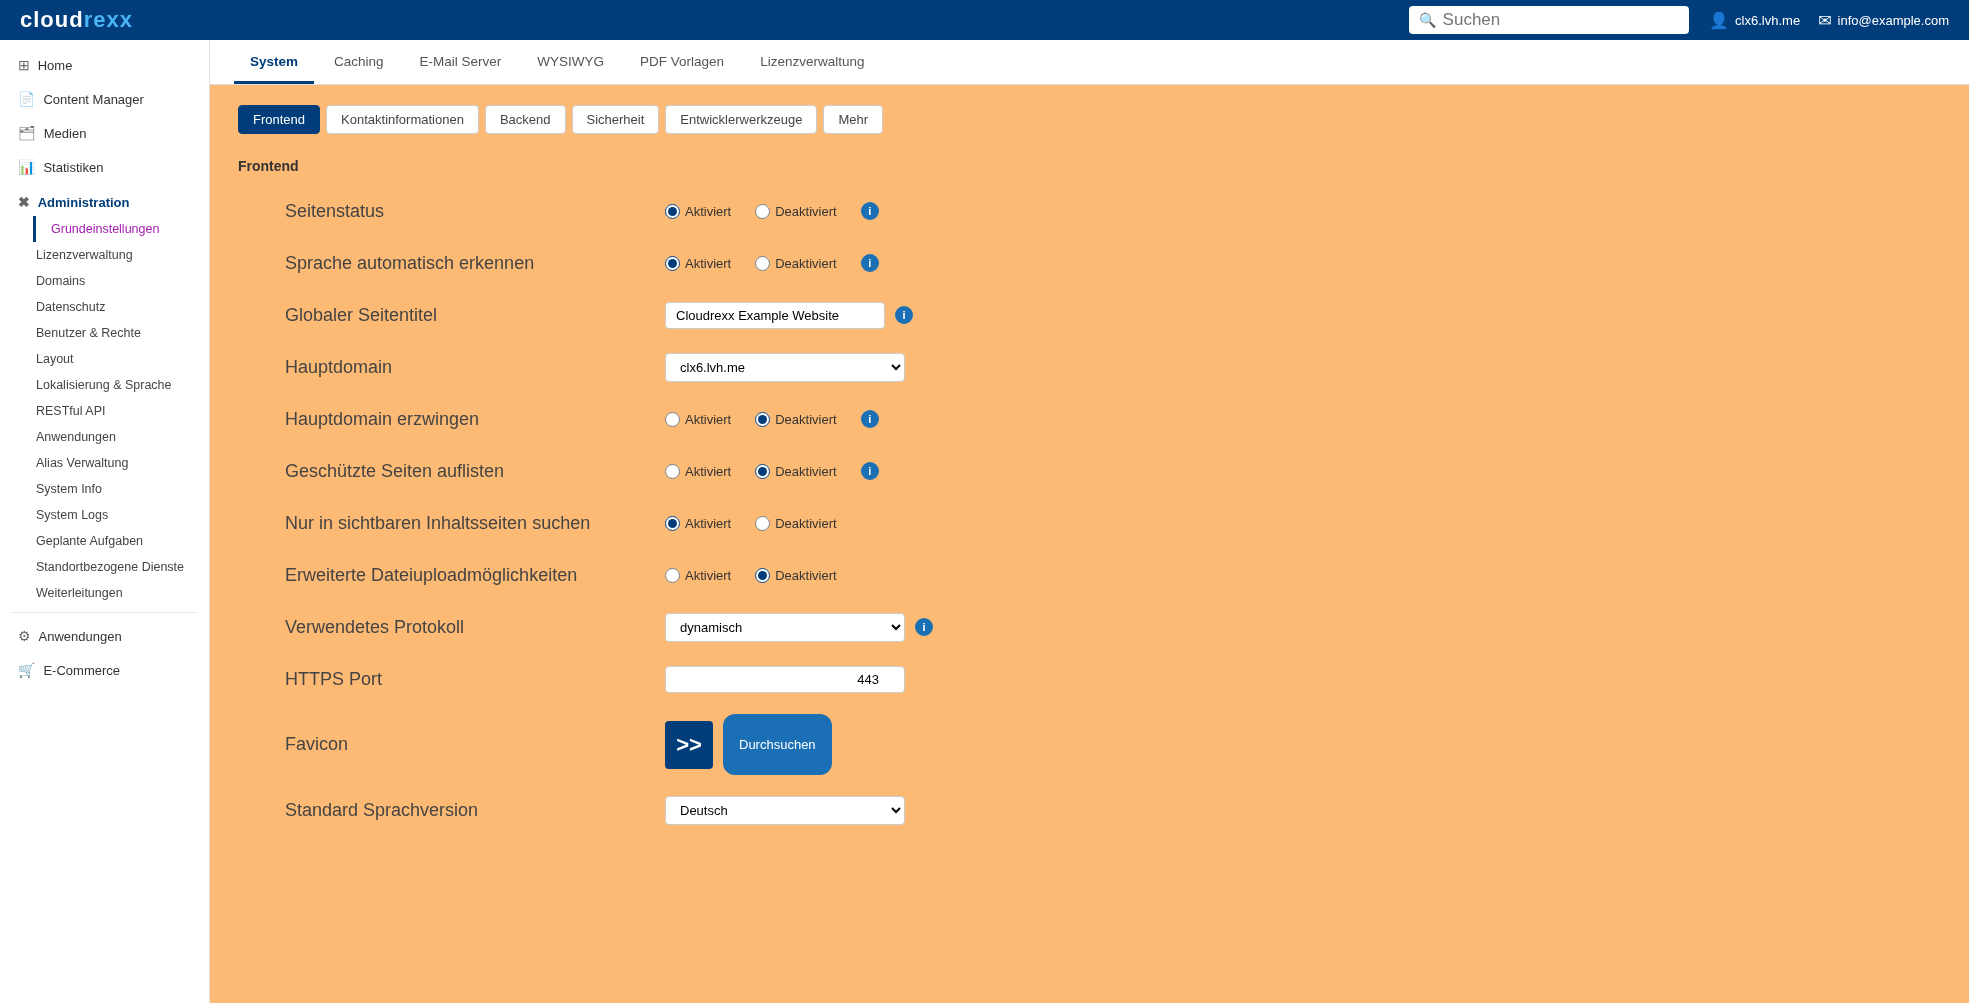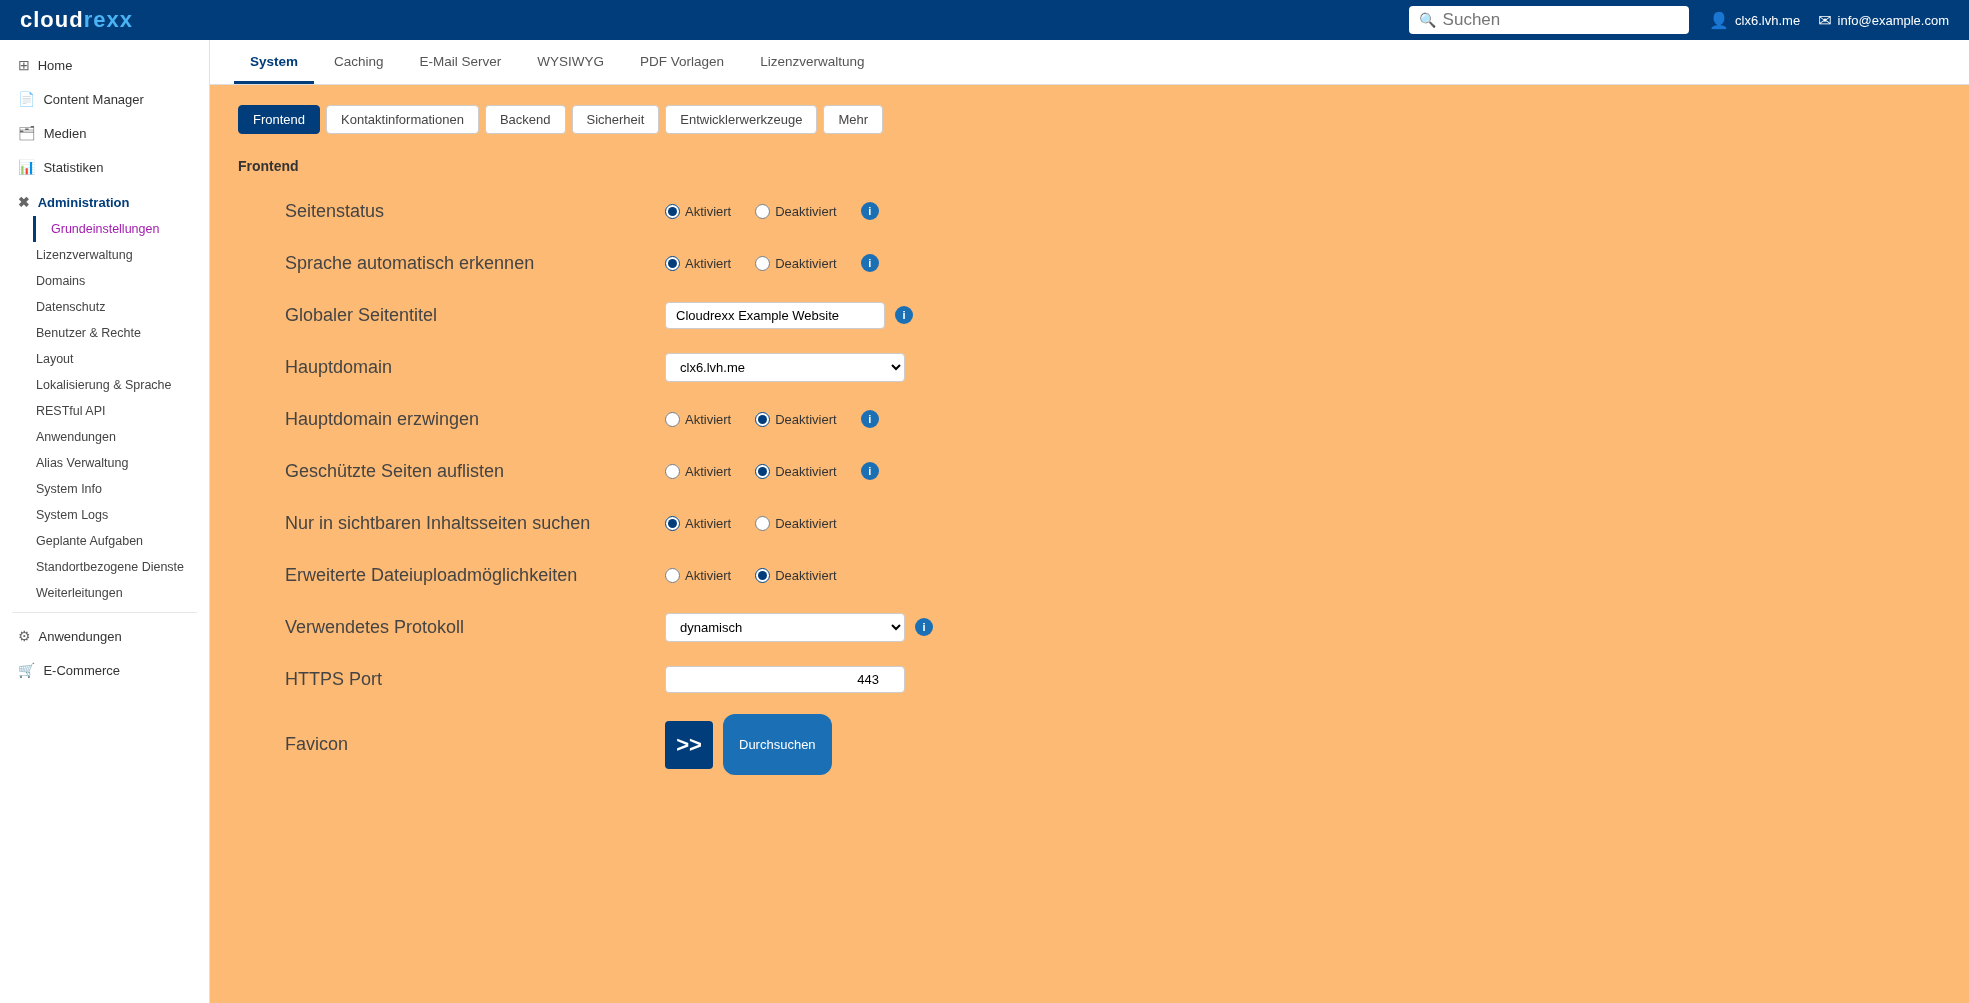--- a/index.html
+++ b/index.html
@@ -531,16 +531,26 @@
       <div class="form-row">
         <div class="form-label">Favicon</div>
         <div class="form-control favicon-area">
           <div class="favicon-preview">
             <span class="favicon-preview-inner">&gt;&gt;</span>
           </div>
           <button class="btn-browse">Durchsuchen</button>
         </div>
       </div>
 
+      <div class="form-row">
+        <div class="form-label">Standard Sprachversion</div>
+        <div class="form-control">
+          <select class="select-input">
+            <option>Deutsch</option>
+            <option>English</option>
+            <option>Français</option>
+          </select>
+        </div>
+      </div>
 
     </div>
   </div>
 </div>
 
 </body></html>

